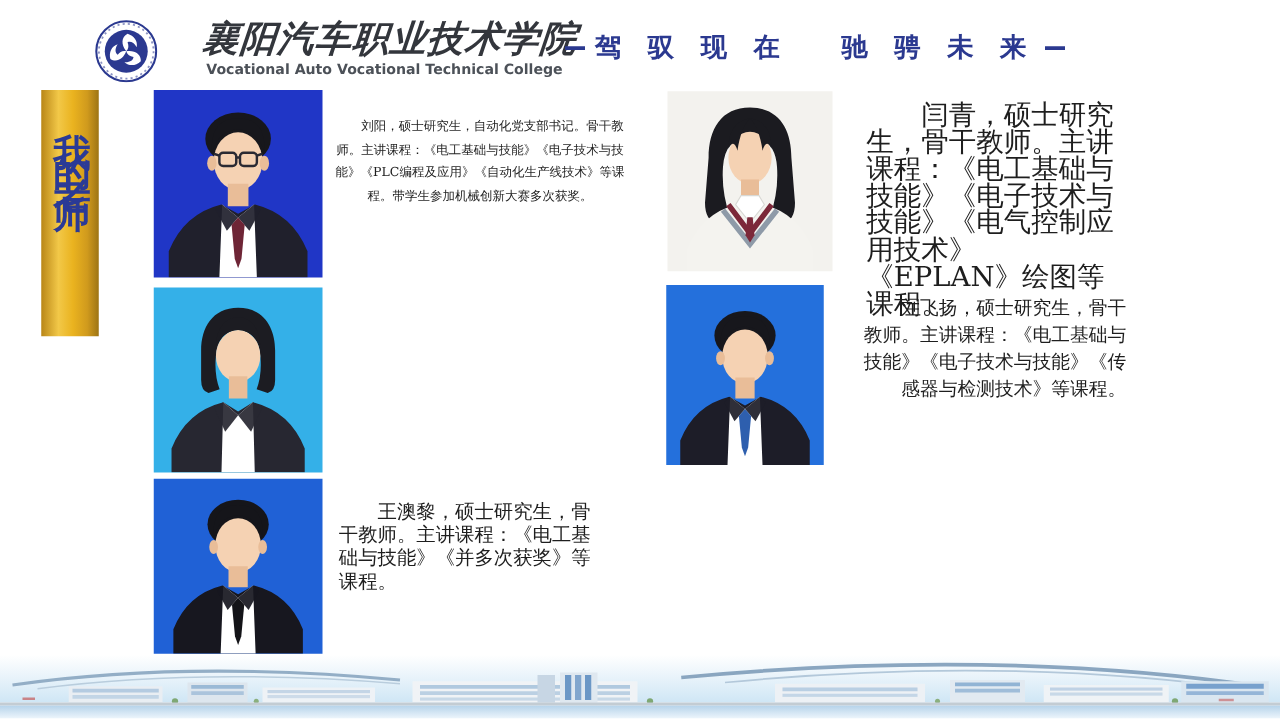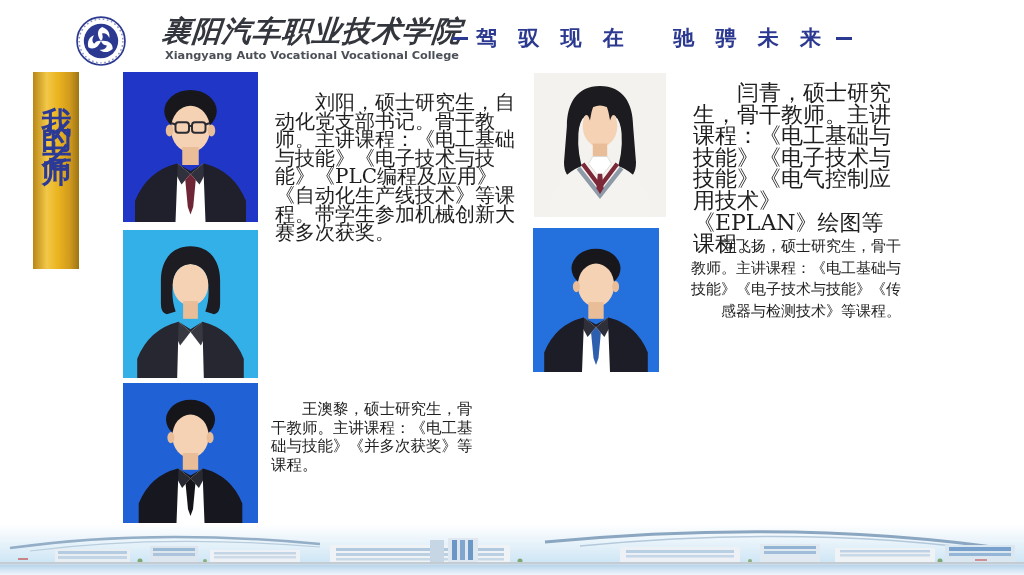--- a/index.html
+++ b/index.html
@@ -43,21 +43,21 @@
   .p-glasses{display:none;}
   .has-glasses .p-glasses{display:block;fill:none;stroke:#2a2a33;stroke-width:1.3;}
   .photo-1{--hair:#17171c;--suit:#20202c;--tie:#6e2536;left:123px;top:72px;width:135px;height:150px;}
   .photo-2{--hair:#1b1b20;left:534px;top:73px;width:132px;height:144px;}
   .photo-3{--hair:#1c1c22;--suit:#272731;left:123px;top:230px;width:135px;height:148px;}
   .photo-4{--hair:#17171c;--suit:#1d1d28;--tie:#2e5fae;left:533px;top:228px;width:126px;height:144px;}
   .photo-5{--hair:#15151a;--suit:#17171f;--tie:#141418;left:123px;top:383px;width:135px;height:140px;}
 
   
   .bio{position:absolute;margin:0;color:#1e1e1e;text-indent:2em;text-align:left;}
-  .t1{left:275px;top:93px;width:240px;font-size:20px;line-height:18.6px;}
+  .t1{left:264px;top:93px;width:240px;font-size:10px;line-height:18.6px;text-align:center;}
   .t2{left:693px;top:82px;width:210px;font-size:22px;line-height:21.6px;}
   .t3{left:271px;top:236px;width:212px;font-size:15.5px;line-height:18.6px;}
   .t4{left:691px;top:236px;width:210px;font-size:15px;line-height:21.6px;text-align:right;}
   .t5{left:271px;top:400px;width:212px;font-size:15.5px;line-height:18.6px;}
 
   
   .campus{position:absolute;left:0;top:522px;width:1024px;height:53px;}
   .campus svg{display:block;width:100%;height:100%;}
 </style>
 </head>
@@ -69,21 +69,21 @@
     <svg viewBox="0 0 48 48">
       <circle cx="24" cy="24" r="23" fill="#ffffff" stroke="#2b3990" stroke-width="1.6"></circle>
       <circle cx="24" cy="24" r="21" fill="none" stroke="#2b3990" stroke-width="1.4" opacity="0.55" stroke-dasharray="1.6 2.4"></circle>
       <circle cx="24" cy="24" r="16.5" fill="#2b3990"></circle>
       <path d="M24,24 C20,19 20,13 25,10.5 C30,12 33,16 32,21 C30,17 27,16 25,17 C26,19.5 26,22 24,24 Z" fill="#ffffff"></path>
       <path d="M24,24 C20,19 20,13 25,10.5 C30,12 33,16 32,21 C30,17 27,16 25,17 C26,19.5 26,22 24,24 Z" fill="#ffffff" transform="rotate(120 24 24)"></path>
       <path d="M24,24 C20,19 20,13 25,10.5 C30,12 33,16 32,21 C30,17 27,16 25,17 C26,19.5 26,22 24,24 Z" fill="#ffffff" transform="rotate(240 24 24)"></path>
     </svg>
   </div>
   <div class="college-zh">襄阳汽车职业技术学院</div>
-  <div class="college-en">Xiangyang Auto Vocational Vocational College</div>
+  <div class="college-en">Vocational Auto Vocational Technical College</div>
 
   <div class="slogan">
     <div class="slogan-dash"></div>
     <div class="slogan-text">驾 驭 现 在　 驰 骋 未 来</div>
     <div class="slogan-dash"></div>
   </div>
 
   <div class="side-banner">
     <div class="side-banner-text">我的老师</div>
   </div>

